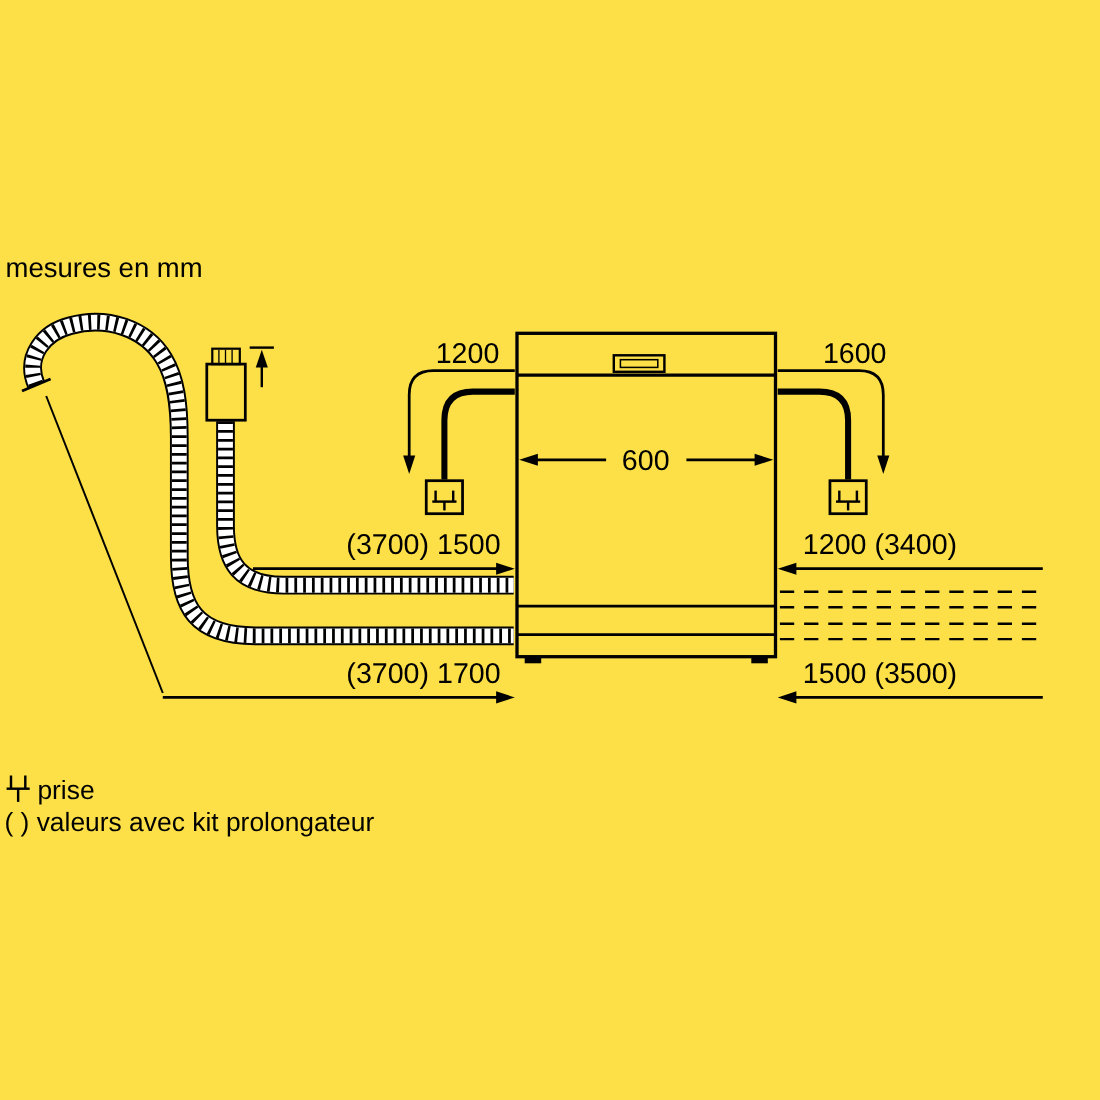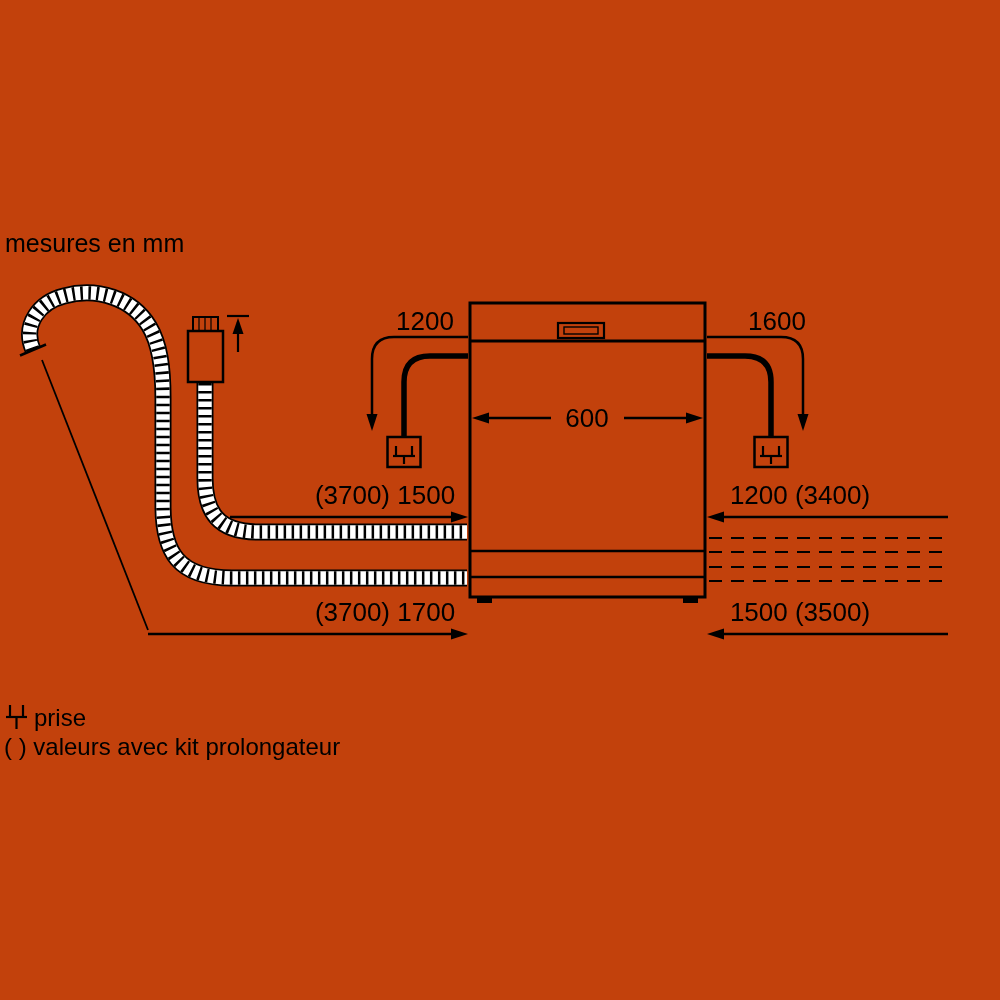--- a/index.html
+++ b/index.html
@@ -1,16 +1,16 @@
 <!DOCTYPE html>
 <html><head>
 <meta charset="utf-8">
 <style>
   html,body{margin:0;padding:0;background:#ffffff;}
-  .canvas{position:relative;width:1000px;height:1000px;background:#c2410c;font-family:"Liberation Sans",sans-serif;}
+  .canvas{position:relative;width:1000px;height:1000px;background:#fde047;font-family:"Liberation Sans",sans-serif;}
   svg{display:block;}
   .ln{stroke:#000;fill:none;}
   .thick{stroke:#000;fill:none;stroke-width:5.5;}
   .hose-outer{stroke:#000;fill:none;stroke-width:17;}
   .hose-inner{stroke:#fff;fill:none;stroke-width:13.5;}
   .hose-band{stroke:#000;fill:none;stroke-width:13.5;stroke-dasharray:2.5 5.5;}
   .dash{stroke:#000;fill:none;stroke-width:2.2;stroke-dasharray:13 9;}
   .arrow{fill:#000;stroke:none;}
   text{fill:#000;}
   .dim{font-size:26px;}

